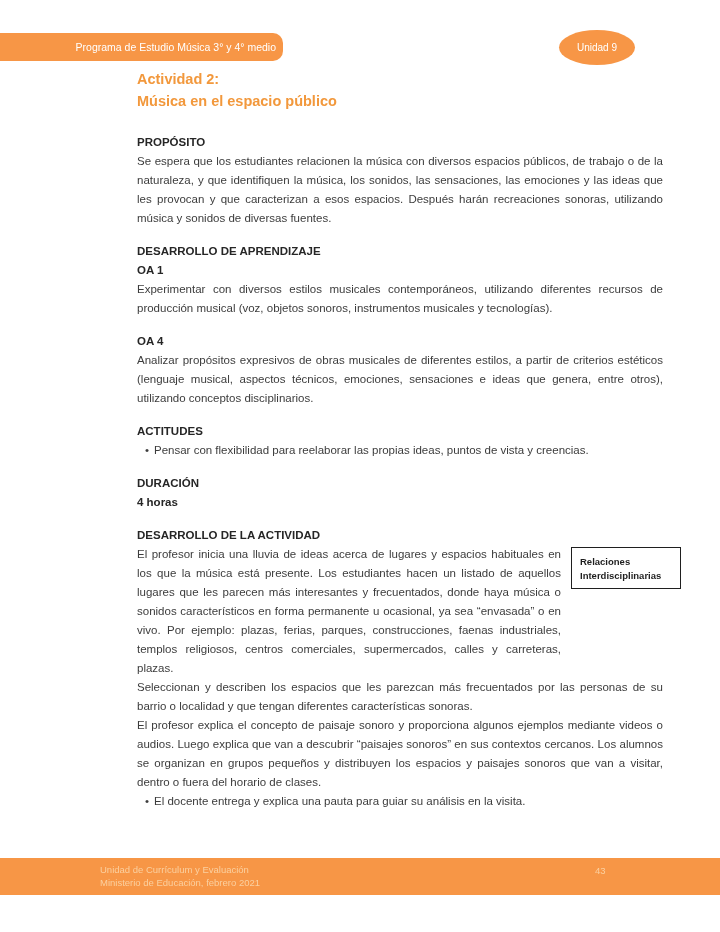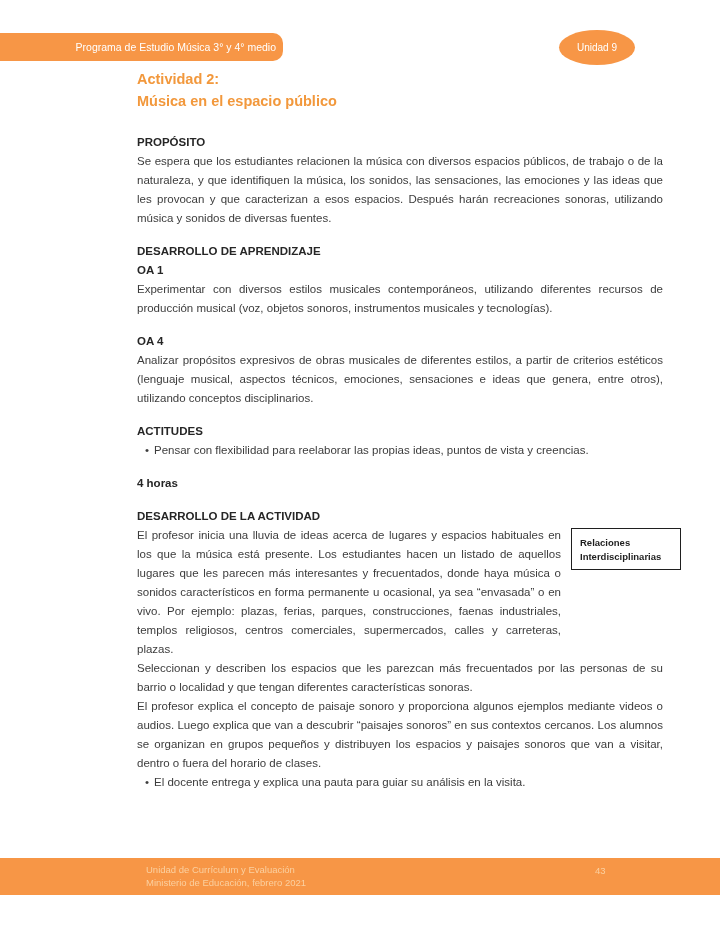--- a/index.html
+++ b/index.html
@@ -50,21 +50,21 @@
     color:#1f1f1f;
   }
   .box-title{font-weight:bold;}
   .bullet-row{display:flex;}
   .bullet-marker{flex:none;width:17px;padding-left:8px;}
   .footer-bar{
     position:absolute;left:0;top:858px;width:720px;height:37px;
     background:var(--orange);color:var(--footer-text);
     font-size:9.5px;line-height:13px;
   }
-  .footer-text{position:absolute;left:100px;top:5px;margin-left:46px;}
+  .footer-text{position:absolute;left:100px;top:5px;}
   .page-number{position:absolute;left:595px;top:6px;}
 </style>
 </head>
 <body>
 
 <div class="page">
 
   <div class="header-bar">
     <span>Programa de Estudio Música 3° y 4° medio</span>
   </div>
@@ -95,20 +95,21 @@
 
     <div class="section gap">
       <div class="h">ACTITUDES</div>
       <div class="bullet-row">
         <span class="bullet-marker">•</span>
         <span>Pensar con flexibilidad para reelaborar las propias ideas, puntos de vista y creencias.</span>
       </div>
     </div>
 
     <div class="section gap">
+      <div class="h">DURACIÓN</div>
       <div class="b">4 horas</div>
     </div>
 
     <div class="section gap rel">
       <div class="h">DESARROLLO DE LA ACTIVIDAD</div>
 
       <div class="interdisc-box">
         <div class="box-title">Relaciones Interdisciplinarias</div>
       </div>
 

